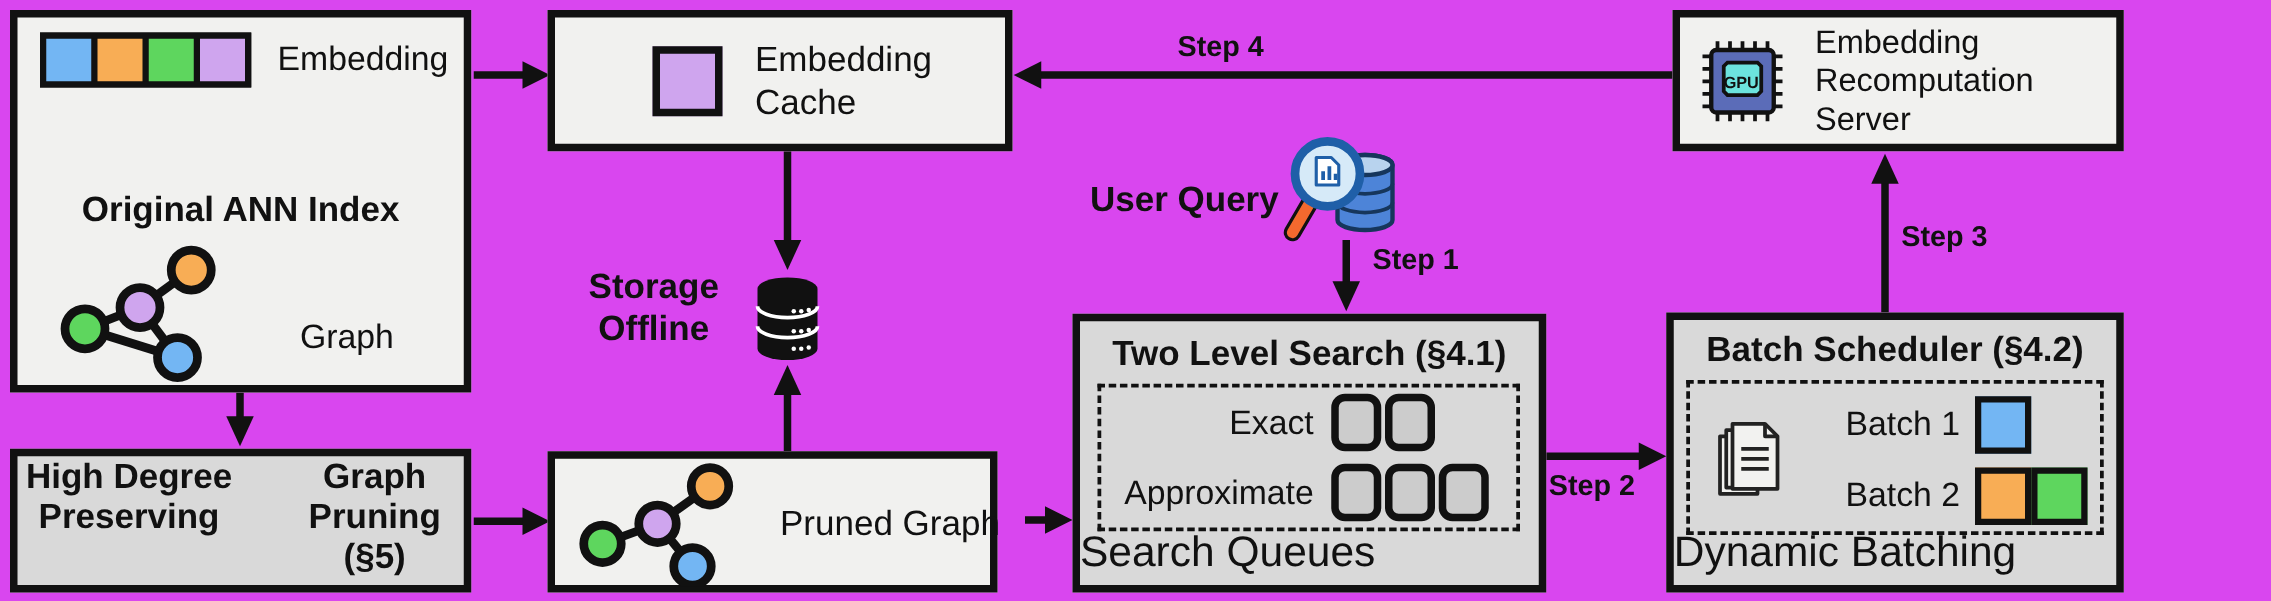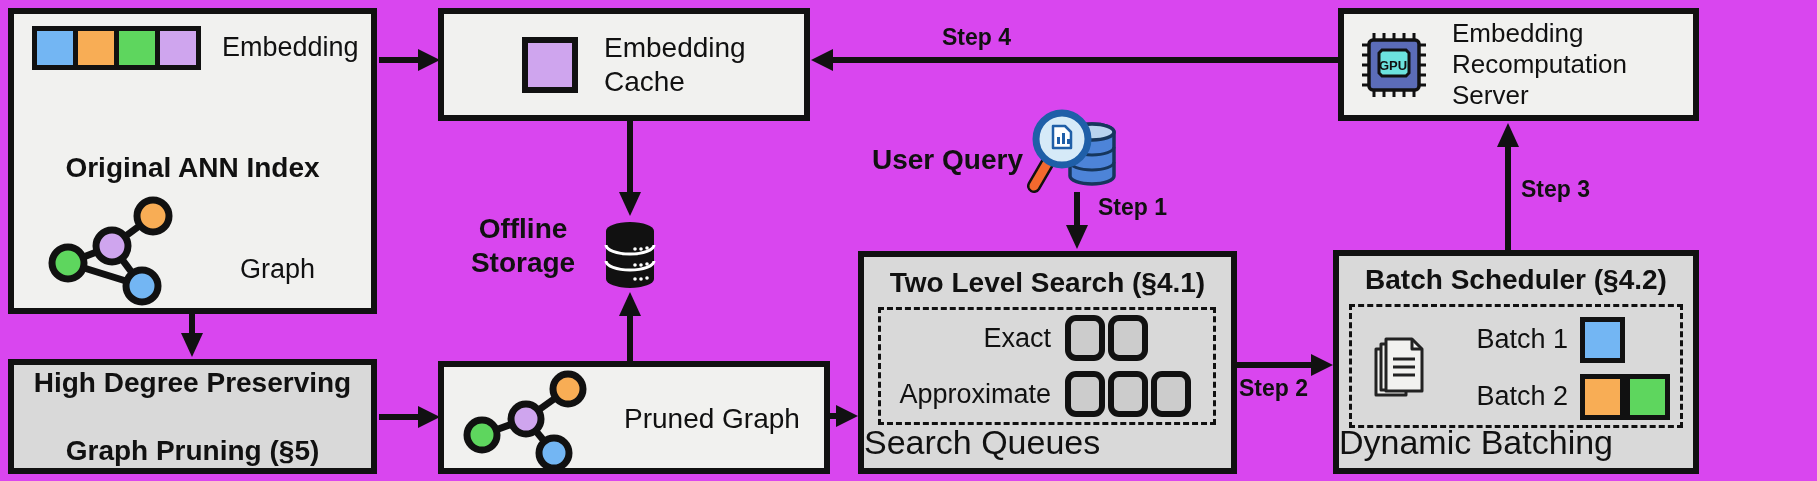--- a/index.html
+++ b/index.html
@@ -26,21 +26,21 @@
   .qrow{display:flex;align-items:center;height:56px;padding:0 8px 0 10px;}
   .qrow .qlabel{flex:1;text-align:right;padding-right:14px;font-size:27px;}
   .qslots{display:flex;gap:3px;width:140px;}
   .qslot{width:40px;height:46px;border:6px solid #111;border-radius:11px;background:#cccccc;box-sizing:border-box;}
   
   .brow{display:flex;align-items:center;height:57px;padding-right:6px;}
   .brow .blabel{flex:1;text-align:right;padding-right:12px;font-size:27px;}
   .bsquares{display:flex;width:94px;}
   .bsq{width:45px;height:46px;border:5px solid #111;box-sizing:border-box;}
   .caption{position:absolute;left:0;right:0;bottom:6px;text-align:left;font-size:34px;}
-  .center-col{display:flex;flex-direction:column;justify-content:center;text-align:center;gap:36px;}
+  .center-col{display:flex;flex-direction:row;justify-content:center;text-align:center;gap:36px;}
 </style>
 </head>
 <body>
 
 <div id="canvas">
 
   <svg id="arrow-layer" viewBox="0 0 1817 481">
     <g stroke="#111" stroke-width="6" fill="#111">
       <g>
         <line x1="379" y1="60" x2="422" y2="60"></line>
@@ -116,43 +116,43 @@
 
   <div class="box light" style="left:438px;top:8px;width:372px;height:113px;display:flex;align-items:center;padding-left:78px;gap:26px;">
     <div class="cache-sq" style="background-color: rgb(207, 165, 238);"></div>
     <div style="font-size:28px;line-height:1.2;">
       <div>Embedding</div>
       <div>Cache</div>
     </div>
   </div>
 
   <div class="lbl t28 bold" style="left:448px;top:212px;width:150px;text-align:center;line-height:1.22;">
+    <div>Storage</div>
     <div>Offline</div>
-    <div>Storage</div>
   </div>
   <svg class="lbl" style="left:602px;top:220px;" width="56" height="70" viewBox="0 0 56 70">
     <path d="M4,11 a24,9 0 0,1 48,0 v48 a24,9 0 0,1 -48,0 z" fill="#111"></path>
     <g stroke="#fff" stroke-width="3" fill="none">
       <path d="M4,25 a24,9 0 0,0 48,0"></path>
       <path d="M4,41 a24,9 0 0,0 48,0"></path>
     </g>
     <g fill="#fff">
       <circle cx="33" cy="29" r="1.8"></circle>
         <circle cx="39" cy="29" r="1.8"></circle>
         <circle cx="45" cy="28" r="1.8"></circle>
       <circle cx="33" cy="45" r="1.8"></circle>
         <circle cx="39" cy="45" r="1.8"></circle>
         <circle cx="45" cy="44" r="1.8"></circle>
       <circle cx="33" cy="59" r="1.8"></circle>
         <circle cx="39" cy="59" r="1.8"></circle>
         <circle cx="45" cy="58" r="1.8"></circle>
     </g>
   </svg>
 
-  <div class="box light" style="left:438px;top:361px;width:392px;height:113px;">
+  <div class="box light" style="left:438px;top:361px;width:360px;height:113px;">
     <svg style="position:absolute;left:14px;top:2px;" width="155" height="100" viewBox="0 0 155 100">
       <g stroke="#111" stroke-width="7">
         <line x1="68" y1="50" x2="110" y2="20"></line>
         <line x1="68" y1="50" x2="24" y2="66"></line>
         <line x1="68" y1="50" x2="96" y2="84"></line>
         <circle cx="110" cy="20" r="15" style="fill: rgb(248, 173, 85);"></circle>
         <circle cx="68" cy="50" r="15" style="fill: rgb(207, 165, 238);"></circle>
         <circle cx="24" cy="66" r="15" style="fill: rgb(94, 214, 94);"></circle>
         <circle cx="96" cy="84" r="15" style="fill: rgb(115, 182, 243);"></circle>
       </g>

